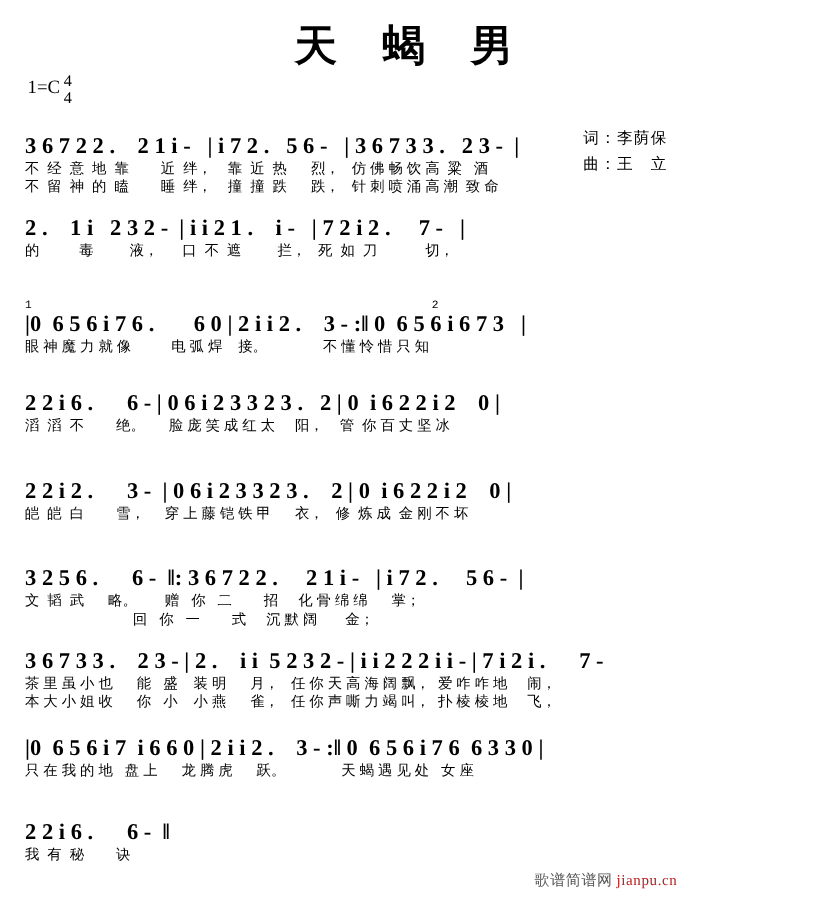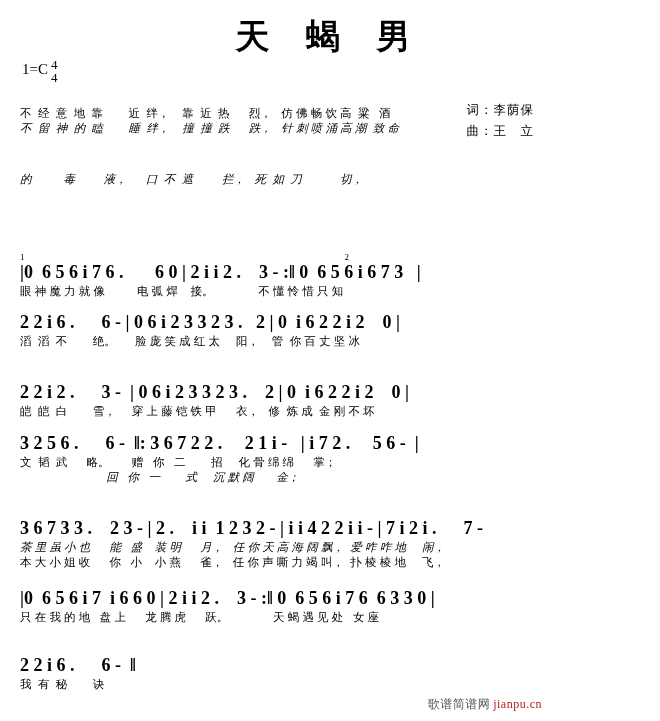--- a/index.html
+++ b/index.html
@@ -60,77 +60,78 @@
     height:22px;
   }
   .lyricrow {
     font-family:"Liberation Sans", sans-serif;
     font-size:11.5px;
     white-space:pre;
     line-height:15px;
     height:15px;
     letter-spacing:0px;
   }
-  .lyricrow.second { color:#000;font-style:italic; }
+  .lyricrow.second { color:#000; }
   .tinyrow {
-    font-family:Liberation Serif, serif;
+    font-family:Liberation Mono, monospace;
     font-size:9px;
     white-space:pre;
     height:9px;
     line-height:9px;
-    margin-top:13px;
   }
 </style>
 </head>
 <body>
 
 <div id="sheet">
 
   <div class="title">天 蝎 男</div>
 
   <div class="keysig">
     <span>1=C</span><span class="frac"><span class="num">4</span><span class="den">4</span></span>
   </div>
 
   <div class="credit c1">词：李荫保</div>
   <div class="credit c2">曲：王　立</div>
 
   <div class="system" style="top:106px;">
+    <div class="noterow">3 6 7 2 2 .    2 1 i -   | i 7 2 .   5 6 -   | 3 6 7 3 3 .   2 3 -  |</div>
     <div class="lyricrow">不  经  意  地  靠        近  绊，    靠  近  热      烈，   仿 佛 畅 饮 高  粱   酒</div>
     <div class="lyricrow second">不  留  神  的  瞌        睡  绊，    撞  撞  跌      跌，   针 刺 喷 涌 高 潮  致 命</div>
   </div>
 
   <div class="system" style="top:172px;">
+    <div class="noterow">2 .    1 i   2 3 2 -  | i i 2 1 .    i -   | 7 2 i 2 .     7 -   |</div>
     <div class="lyricrow second">的          毒         液，      口  不  遮         拦，   死  如  刀            切，</div>
   </div>
 
   <div class="system" style="top:240px;">
     <div class="tinyrow"><span>1</span><span style="margin-left:320px;">2</span></div>
     <div class="noterow">|0  6 5 6 i 7 6 .       6 0 | 2 i i 2 .    3 - :‖ 0  6 5 6 i 6 7 3   |</div>
     <div class="lyricrow">眼 神 魔 力 就 像          电 弧 焊    接。              不 懂 怜 惜 只 知</div>
   </div>
 
   <div class="system" style="top:312px;">
     <div class="noterow">2 2 i 6 .      6 - | 0 6 i 2 3 3 2 3 .   2 | 0  i 6 2 2 i 2    0 |</div>
     <div class="lyricrow">滔  滔  不        绝。      脸 庞 笑 成 红 太     阳，    管  你 百 丈 坚 冰</div>
   </div>
 
   <div class="system" style="top:382px;">
     <div class="noterow">2 2 i 2 .      3 -  | 0 6 i 2 3 3 2 3 .    2 | 0  i 6 2 2 i 2    0 |</div>
     <div class="lyricrow">皑  皑  白        雪，     穿 上 藤 铠 铁 甲      衣，   修  炼 成  金 刚 不 坏</div>
   </div>
 
-  <div class="system" style="top:433px;">
+  <div class="system" style="top:452px;">
     <div class="noterow">3 2 5 6 .      6 -  ‖: 3 6 7 2 2 .     2 1 i -   | i 7 2 .     5 6 -  |</div>
     <div class="lyricrow">文  韬  武      略。       赠   你   二        招     化 骨 绵 绵      掌；</div>
     <div class="lyricrow second">                           回   你   一        式     沉 默 阔       金；</div>
   </div>
 
   <div class="system" style="top:518px;">
-    <div class="noterow">3 6 7 3 3 .    2 3 - | 2 .    i i  1 2 3 2 - | i i 4 2 2 i i - | 7 i 2 i .      7 -</div>
+    <div class="noterow">3 6 7 3 3 .    2 3 - | 2 .    i i  5 2 3 2 - | i i 2 2 2 i i - | 7 i 2 i .      7 -</div>
     <div class="lyricrow second">茶 里 虽 小 也      能   盛    装 明      月，   任 你 天 高 海 阔 飘，  爱 咋 咋 地     闹，</div>
     <div class="lyricrow">本 大 小 姐 收      你   小    小 燕      雀，   任 你 声 嘶 力 竭 叫，  扑 棱 棱 地     飞，</div>
   </div>
 
   <div class="system" style="top:588px;">
     <div class="noterow">|0  6 5 6 i 7  i 6 6 0 | 2 i i 2 .    3 - :‖ 0  6 5 6 i 7 6  6 3 3 0 |</div>
     <div class="lyricrow">只 在 我 的 地   盘 上      龙 腾 虎      跃。              天 蝎 遇 见 处   女 座</div>
   </div>
 
   <div class="system" style="top:655px;">

